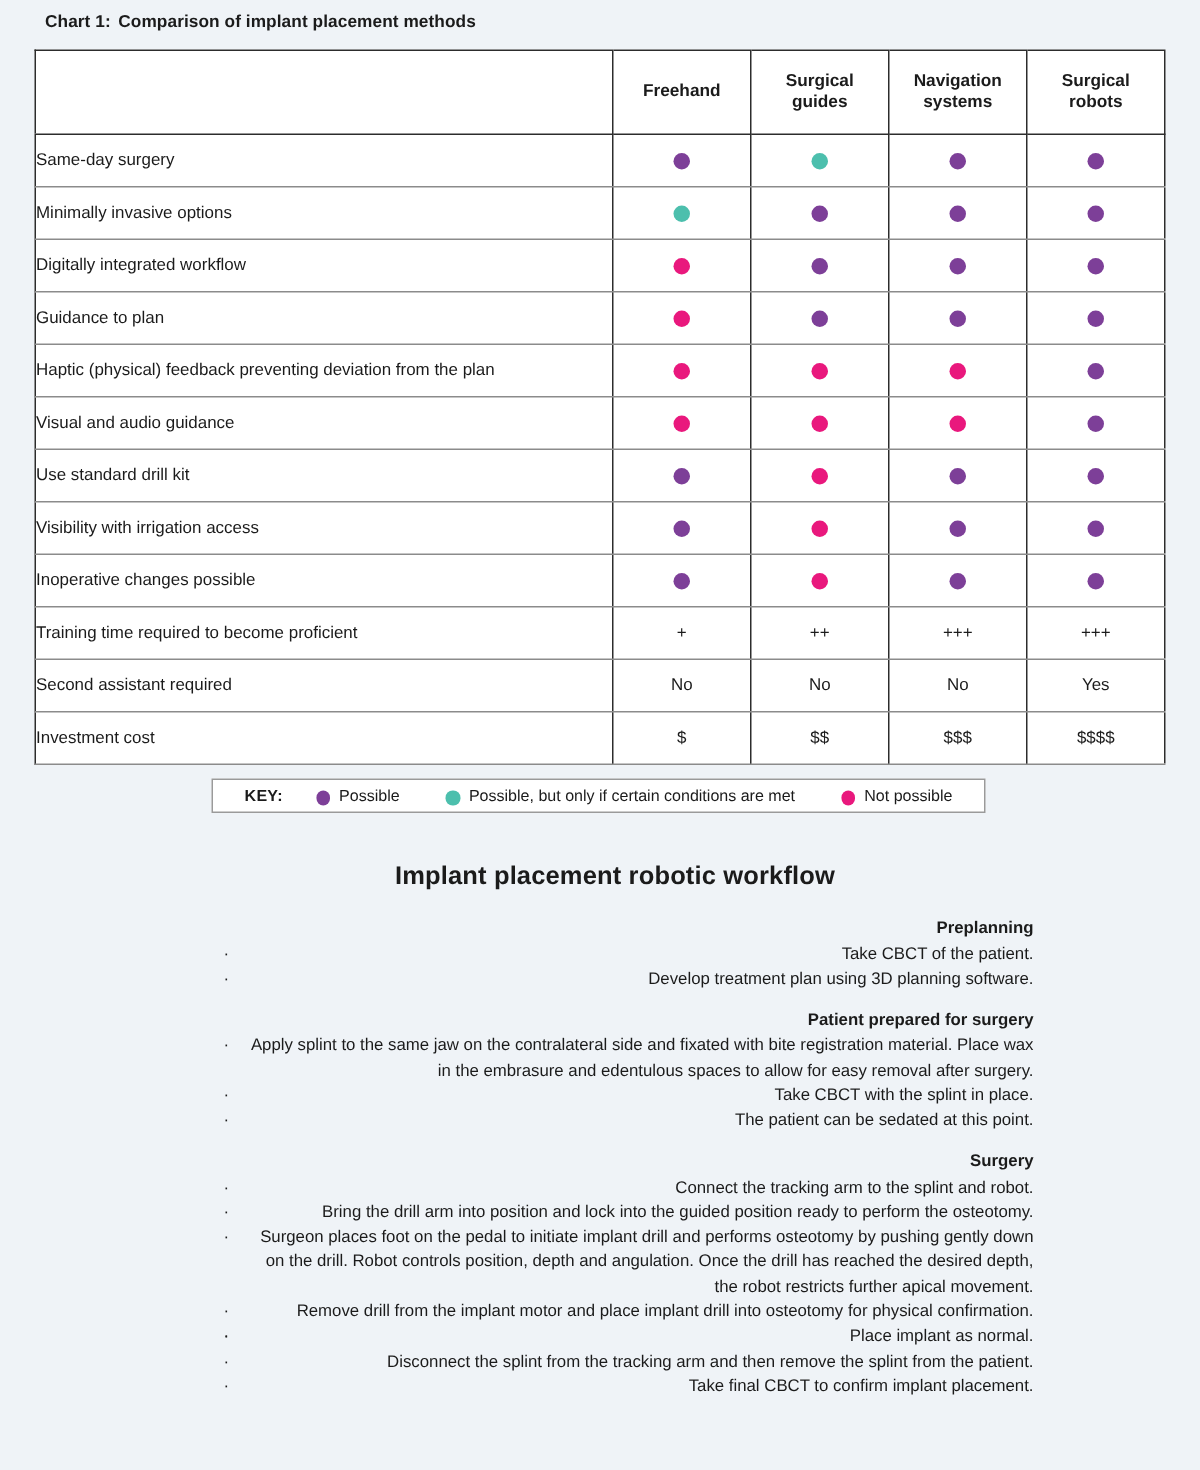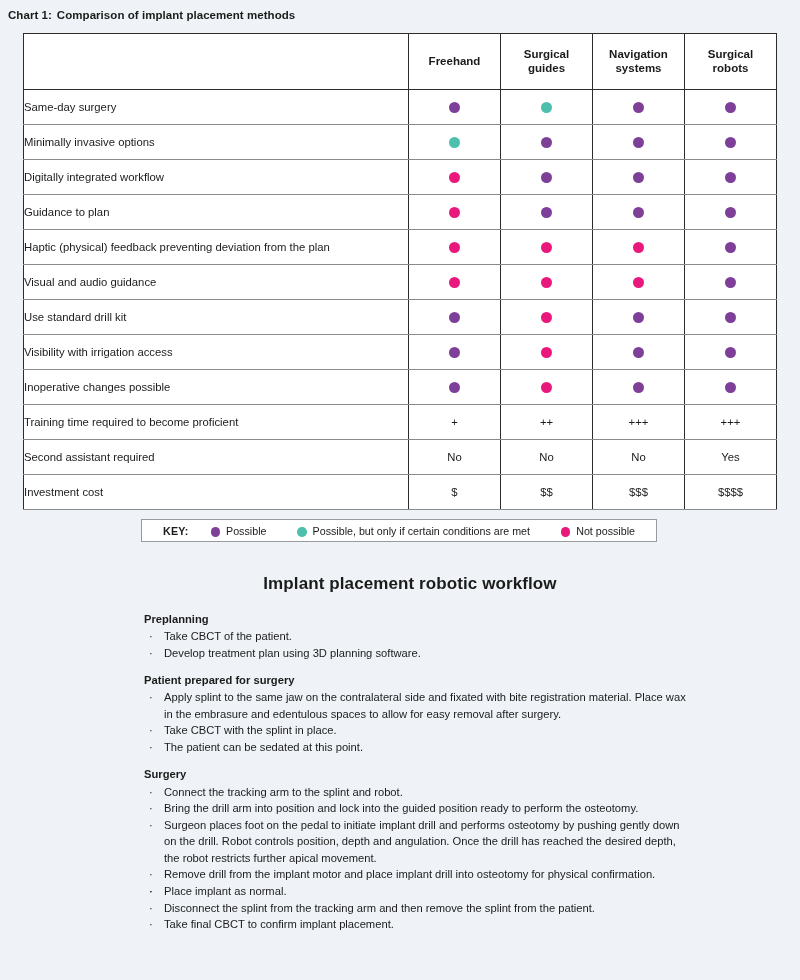--- a/index.html
+++ b/index.html
@@ -18,21 +18,21 @@
   .page {
     position: relative;
     width: 800px;
     height: 980px;
     box-sizing: border-box;
   }
 
   
   .chart-title {
     position: absolute;
-    left: 8px;
+    left: 30px;
     top: 9px;
     font-size: 11.5px;
     font-weight: bold;
     letter-spacing: 0.05px;
     white-space: nowrap;
   }
   .chart-title .num { margin-right: 5px; }
 
   
   .table-wrap {
@@ -139,21 +139,21 @@
   }
 
   .workflow-body {
     position: absolute;
     left: 144px;
     top: 611px;
     width: 545px;
     font-size: 11.2px;
     line-height: 1.45;
   }
-  .wf-group { margin-bottom: 11px; }
+  .wf-group { margin-bottom: 11px; text-align: right; }
   .wf-group:last-child { margin-bottom: 0; }
   .wf-heading {
     font-weight: bold;
     font-size: 11.2px;
     margin-bottom: 1px;
   }
   ul.wf-list {
     list-style: none;
     margin: 0;
     padding: 0;

